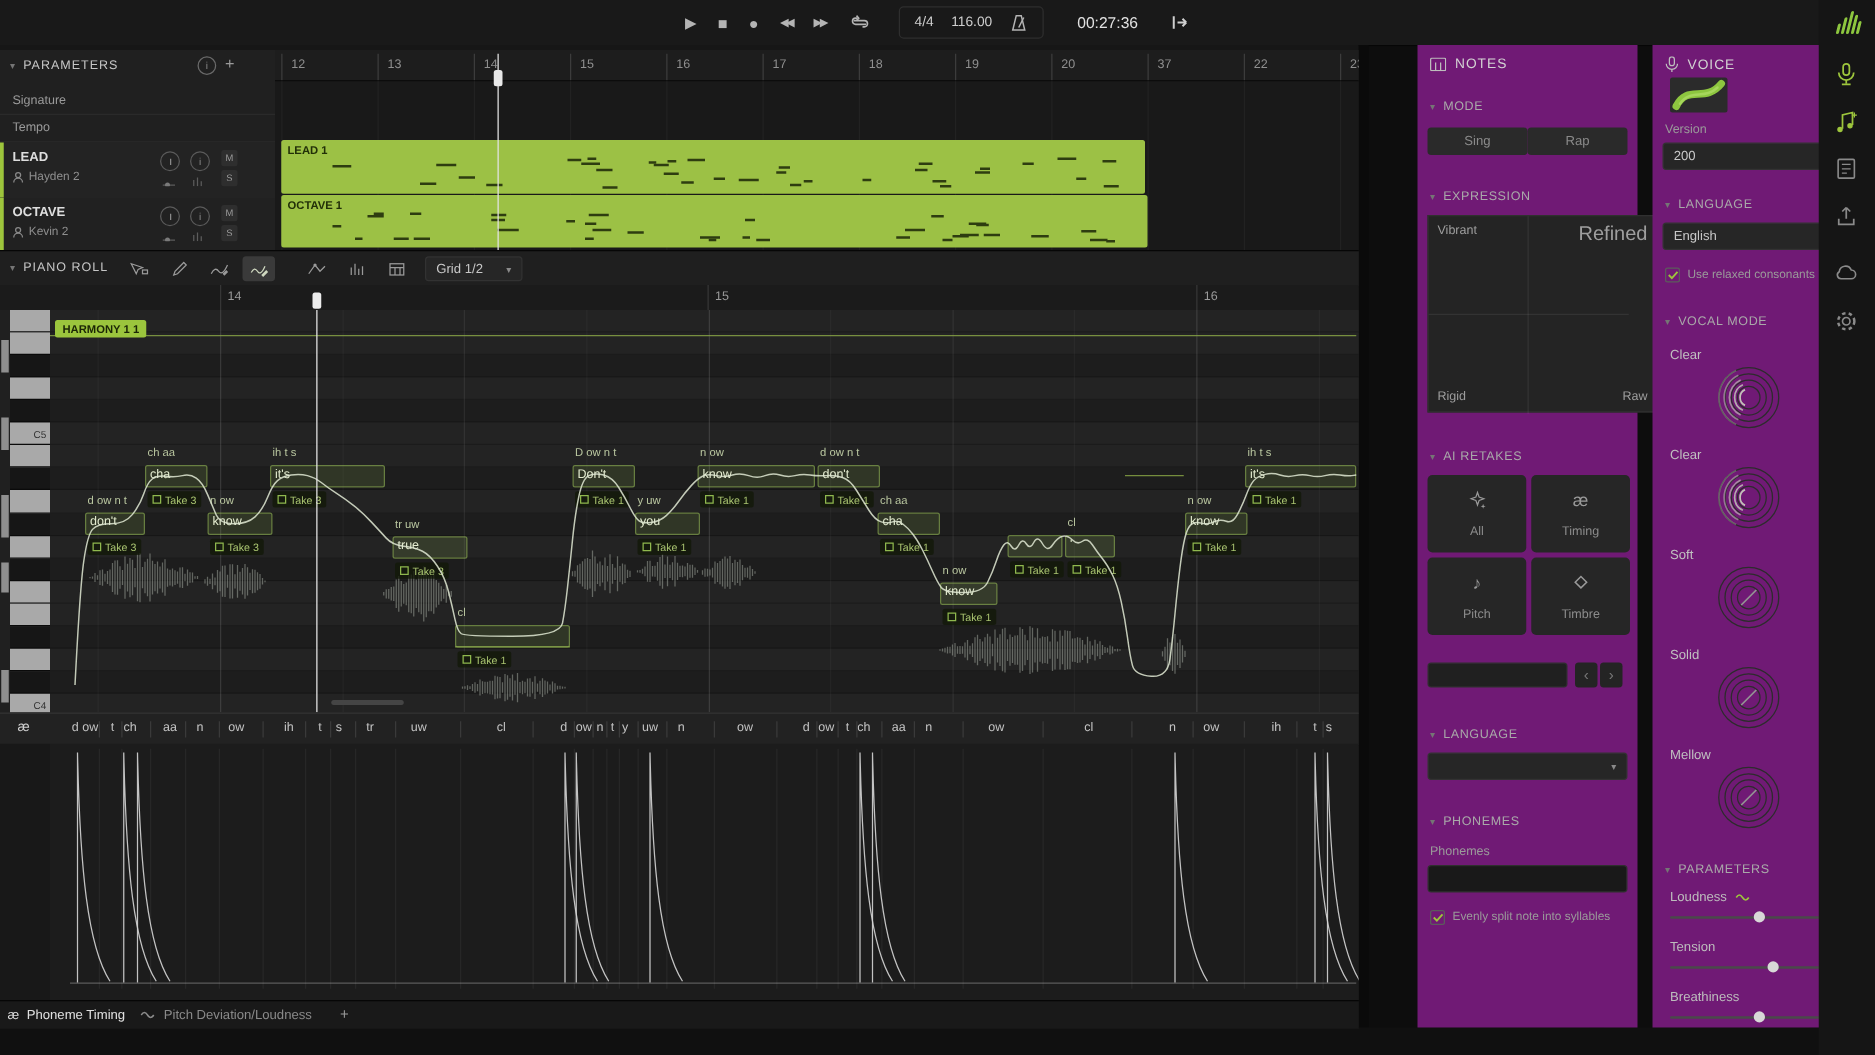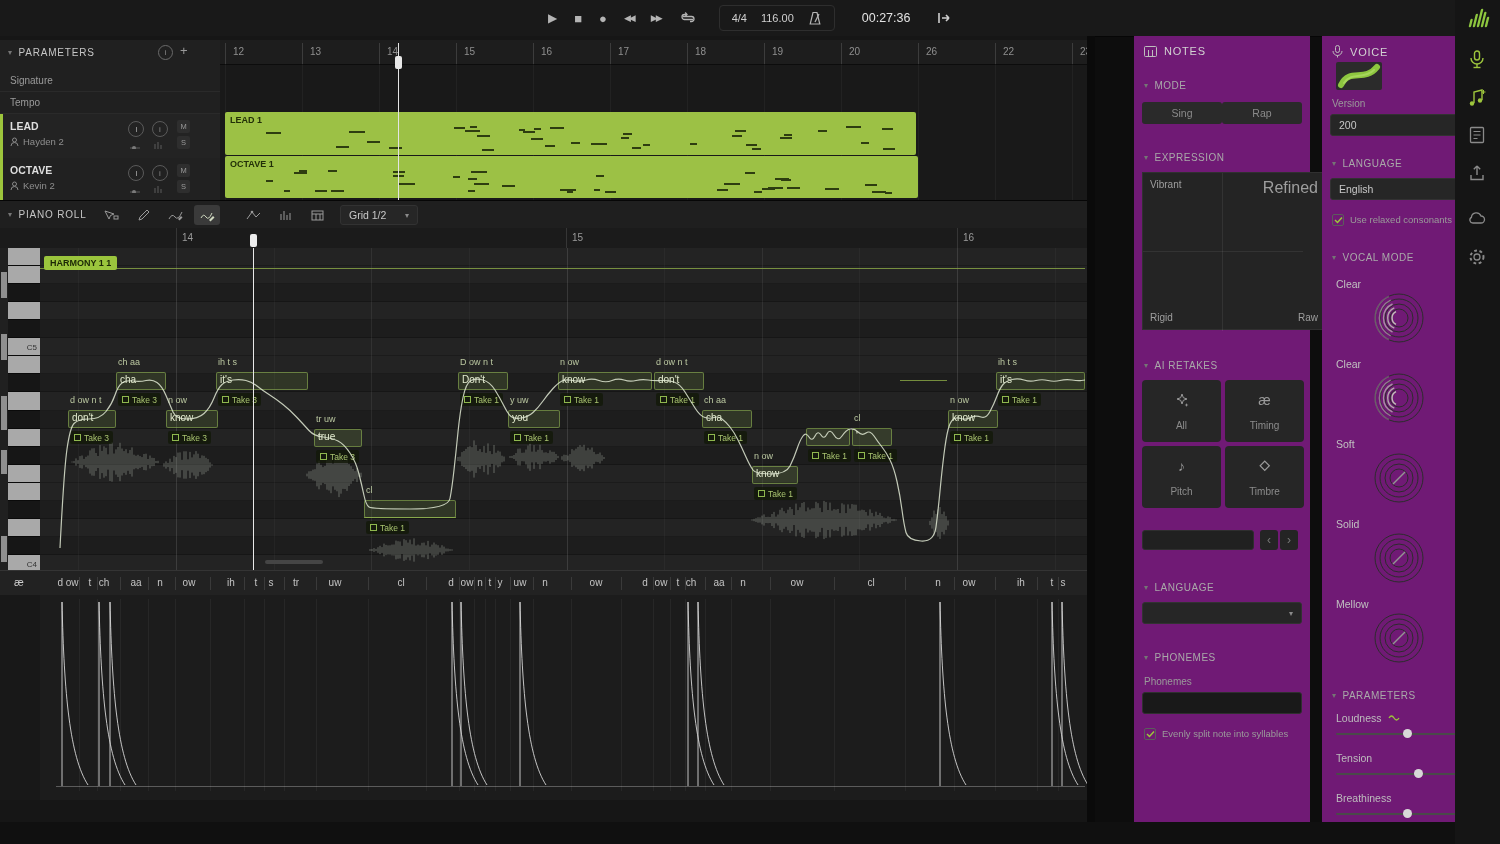--- a/index.html
+++ b/index.html
@@ -182,21 +182,21 @@
       <div class="abs" style="left: 467px; top: 24px; width: 1px; height: 136px; background: rgba(255, 255, 255, 0.04);"></div>
       <div class="abs" data-name="bar-number" style="left: 475px; top: 6px; font-size: 10px; color: rgb(143, 143, 143);">18</div>
       <div class="abs" style="left: 544px; top: 3px; width: 1px; height: 21px; background: rgba(255, 255, 255, 0.14);"></div>
       <div class="abs" style="left: 544px; top: 24px; width: 1px; height: 136px; background: rgba(255, 255, 255, 0.04);"></div>
       <div class="abs" data-name="bar-number" style="left: 552px; top: 6px; font-size: 10px; color: rgb(143, 143, 143);">19</div>
       <div class="abs" style="left: 621px; top: 3px; width: 1px; height: 21px; background: rgba(255, 255, 255, 0.14);"></div>
       <div class="abs" style="left: 621px; top: 24px; width: 1px; height: 136px; background: rgba(255, 255, 255, 0.04);"></div>
       <div class="abs" data-name="bar-number" style="left: 629px; top: 6px; font-size: 10px; color: rgb(143, 143, 143);">20</div>
       <div class="abs" style="left: 698px; top: 3px; width: 1px; height: 21px; background: rgba(255, 255, 255, 0.14);"></div>
       <div class="abs" style="left: 698px; top: 24px; width: 1px; height: 136px; background: rgba(255, 255, 255, 0.04);"></div>
-      <div class="abs" data-name="bar-number" style="left: 706px; top: 6px; font-size: 10px; color: rgb(143, 143, 143);">26</div>
+      <div class="abs" data-name="bar-number" style="left: 706px; top: 6px; font-size: 10px; color: rgb(143, 143, 143);">37</div>
       <div class="abs" style="left: 775px; top: 3px; width: 1px; height: 21px; background: rgba(255, 255, 255, 0.14);"></div>
       <div class="abs" style="left: 775px; top: 24px; width: 1px; height: 136px; background: rgba(255, 255, 255, 0.04);"></div>
       <div class="abs" data-name="bar-number" style="left: 783px; top: 6px; font-size: 10px; color: rgb(143, 143, 143);">22</div>
       <div class="abs" style="left: 852px; top: 3px; width: 1px; height: 21px; background: rgba(255, 255, 255, 0.14);"></div>
       <div class="abs" style="left: 852px; top: 24px; width: 1px; height: 136px; background: rgba(255, 255, 255, 0.04);"></div>
       <div class="abs" data-name="bar-number" style="left: 860px; top: 6px; font-size: 10px; color: rgb(143, 143, 143);">23</div>
       <div class="abs" data-name="clip-lead-1" style="left: 5px; top: 72px; width: 691px; height: 43px; background: rgb(156, 193, 69); border-radius: 2px; overflow: hidden;">
         <div class="abs" data-name="clip-label" style="left: 5px; top: 3px; font-size: 9px; font-weight: bold; color: rgb(34, 48, 8);">LEAD 1</div>
         <div class="abs" style="left: 164.312px; top: 34.9238px; width: 12.7374px; height: 2px; background: rgb(46, 61, 16);"></div>
         <div class="abs" style="left: 620.589px; top: 14.1842px; width: 15.4136px; height: 2px; background: rgb(46, 61, 16);"></div>
@@ -728,21 +728,21 @@
       </div>
       <div class="abs" data-name="note-phonemes-label" style="left: 218px; top: 109px; font-size: 9px; color: rgb(186, 199, 160); white-space: nowrap;">ih t s</div>
       <div class="abs" data-name="note" style="left: 216px; top: 124px; width: 92px; height: 18px; background: rgba(150, 185, 85, 0.16); border: 1px solid rgba(150, 185, 85, 0.55); border-radius: 2px; box-sizing: border-box;">
         <div class="abs" data-name="note-lyric" style="left: 3px; top: 1px; font-size: 10px; color: rgb(227, 235, 207); white-space: nowrap;">it's</div>
       </div>
       <div class="abs" data-name="take-badge" style="left: 218px; top: 145px; height: 13px; display: flex; align-items: center; gap: 3px; padding: 0px 4px; background: rgba(18, 24, 8, 0.78); border-radius: 2px; font-size: 8.5px; color: rgb(169, 196, 112); white-space: nowrap;">
         <span data-name="take-icon" style="width: 7px; height: 7px; border: 1px solid rgb(143, 184, 78); box-sizing: border-box; display: inline-block;"></span>
         <span>Take 3</span>
       </div>
       <div class="abs" data-name="note-phonemes-label" style="left: 316px; top: 166px; font-size: 9px; color: rgb(186, 199, 160); white-space: nowrap;">tr uw</div>
-      <div class="abs" data-name="note" style="left: 314px; top: 181px; width: 48px; height: 18px; background: rgba(150, 185, 85, 0.16); border: 1px solid rgba(150, 185, 85, 0.55); border-radius: 2px; box-sizing: border-box;">
+      <div class="abs" data-name="note" style="left: 314px; top: 181px; width: 60px; height: 18px; background: rgba(150, 185, 85, 0.16); border: 1px solid rgba(150, 185, 85, 0.55); border-radius: 2px; box-sizing: border-box;">
         <div class="abs" data-name="note-lyric" style="left: 3px; top: 1px; font-size: 10px; color: rgb(227, 235, 207); white-space: nowrap;">true</div>
       </div>
       <div class="abs" data-name="take-badge" style="left: 316px; top: 202px; height: 13px; display: flex; align-items: center; gap: 3px; padding: 0px 4px; background: rgba(18, 24, 8, 0.78); border-radius: 2px; font-size: 8.5px; color: rgb(169, 196, 112); white-space: nowrap;">
         <span data-name="take-icon" style="width: 7px; height: 7px; border: 1px solid rgb(143, 184, 78); box-sizing: border-box; display: inline-block;"></span>
         <span>Take 3</span>
       </div>
       <div class="abs" data-name="note-phonemes-label" style="left: 366px; top: 237px; font-size: 9px; color: rgb(186, 199, 160); white-space: nowrap;">cl</div>
       <div class="abs" data-name="note" style="left: 364px; top: 252px; width: 92px; height: 18px; background: rgba(150, 185, 85, 0.16); border: 1px solid rgba(150, 185, 85, 0.55); border-radius: 2px; box-sizing: border-box;"></div>
       <div class="abs" data-name="take-badge" style="left: 366px; top: 273px; height: 13px; display: flex; align-items: center; gap: 3px; padding: 0px 4px; background: rgba(18, 24, 8, 0.78); border-radius: 2px; font-size: 8.5px; color: rgb(169, 196, 112); white-space: nowrap;">
         <span data-name="take-icon" style="width: 7px; height: 7px; border: 1px solid rgb(143, 184, 78); box-sizing: border-box; display: inline-block;"></span>
@@ -944,20 +944,35 @@
         <path d="M461 191 L461 7 C463 100 469 162 487 190" fill="none" stroke="#d6d6d6" stroke-width="1" stroke-opacity="0.9"></path>
         <path d="M520 191 L520 7 C522 100 528 162 546 190" fill="none" stroke="#d6d6d6" stroke-width="1" stroke-opacity="0.9"></path>
         <path d="M688 191 L688 7 C690 100 696 162 714 190" fill="none" stroke="#d6d6d6" stroke-width="1" stroke-opacity="0.9"></path>
         <path d="M698 191 L698 7 C700 100 706 162 724 190" fill="none" stroke="#d6d6d6" stroke-width="1" stroke-opacity="0.9"></path>
         <path d="M940 191 L940 7 C942 100 948 162 966 190" fill="none" stroke="#d6d6d6" stroke-width="1" stroke-opacity="0.9"></path>
         <path d="M1052 191 L1052 7 C1054 100 1060 162 1078 190" fill="none" stroke="#d6d6d6" stroke-width="1" stroke-opacity="0.9"></path>
         <path d="M1062 191 L1062 7 C1064 100 1070 162 1088 190" fill="none" stroke="#d6d6d6" stroke-width="1" stroke-opacity="0.9"></path>
       </svg>
     </div>
 
+  <div class="abs" id="tabs-bar" data-name="parameter-tabs-bar" style="left:0;top:800px;width:1087px;height:22px;background:#191919;border-top:1px solid #060606;">
+    <div class="abs" data-name="tab-phoneme-timing" style="left:6px;top:0;height:22px;display:flex;align-items:center;gap:6px;">
+      <span class="i-ae" data-name="phoneme-timing-tab-icon" style="font-size:10.5px;color:#e0e0e0;"></span>
+      <span style="font-size:10.5px;color:#e0e0e0;">Phoneme Timing</span>
+    </div>
+    <div class="abs" data-name="tab-pitch-deviation-loudness" style="left:112px;top:0;height:22px;display:flex;align-items:center;gap:6px;">
+      <span data-name="wave-tab-icon">
+          <svg width="13" height="8" viewBox="0 0 13 8">
+            <path d="M1 4Q3.5 0 6 4T11 4" fill="none" stroke="#8a8a8a" stroke-width="1.2"></path>
+          </svg>
+        </span>
+      <span style="font-size:10.5px;color:#8a8a8a;">Pitch Deviation/Loudness</span>
+    </div>
+    <span class="abs i-plus" data-name="add-parameter-lane-button" style="left:272px;top:3px;color:#9a9a9a;font-size:12px;"></span>
+  </div>
 
   <div class="panel" id="notes-panel" data-name="notes-panel" style="left:1095px;width:176px;">
     <div class="p-header">
       <span data-name="piano-icon">
           <svg width="13" height="11">
             <rect x="0.5" y="0.5" width="12" height="10" rx="1" fill="none" stroke="#bdbdbd"></rect>
             <line x1="4.5" y1="4" x2="4.5" y2="10" stroke="#bdbdbd"></line>
             <line x1="8.5" y1="4" x2="8.5" y2="10" stroke="#bdbdbd"></line>
           </svg>
         </span>

